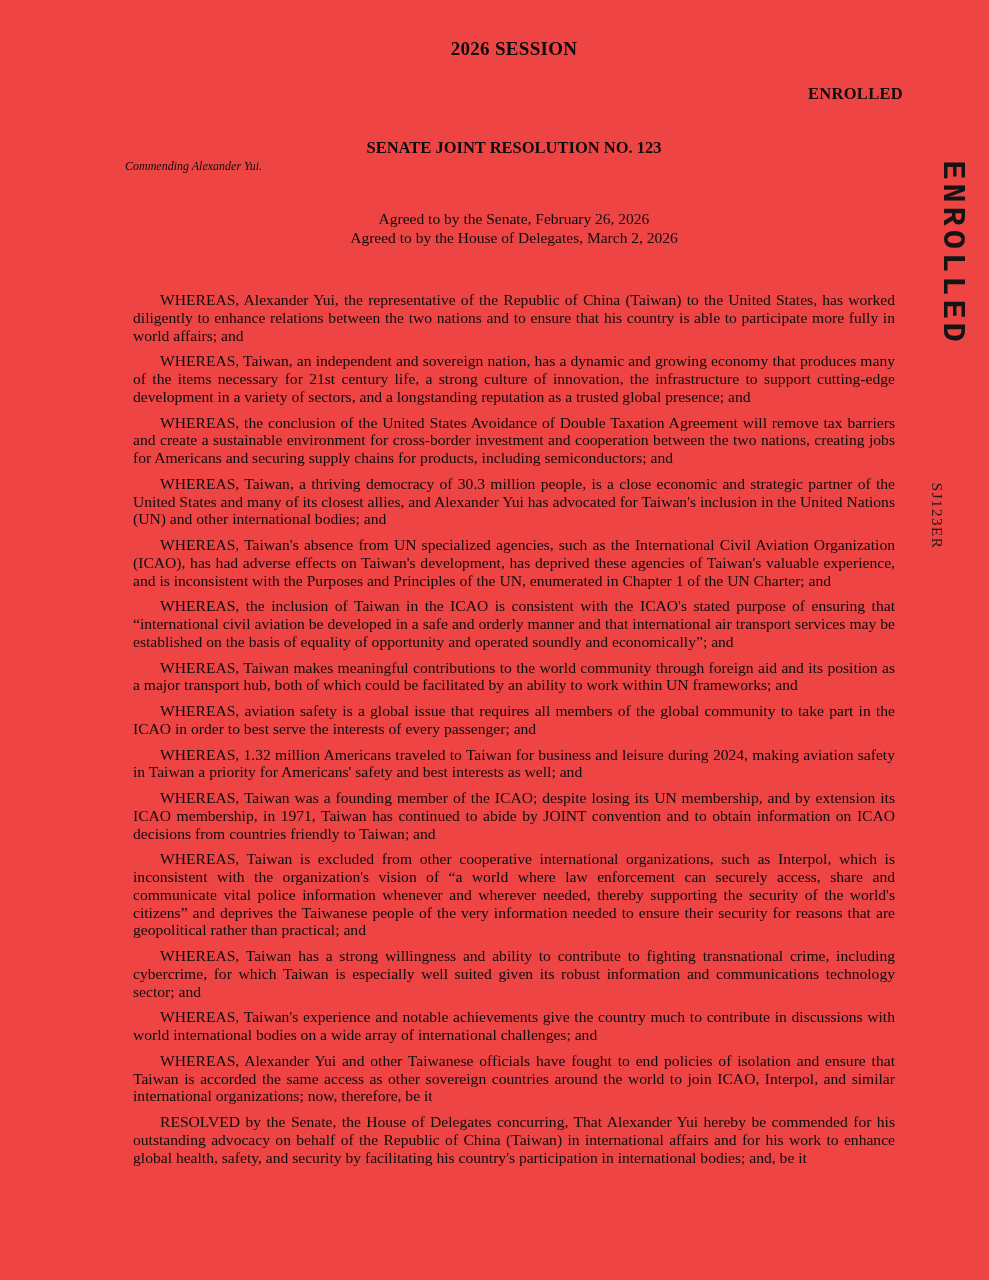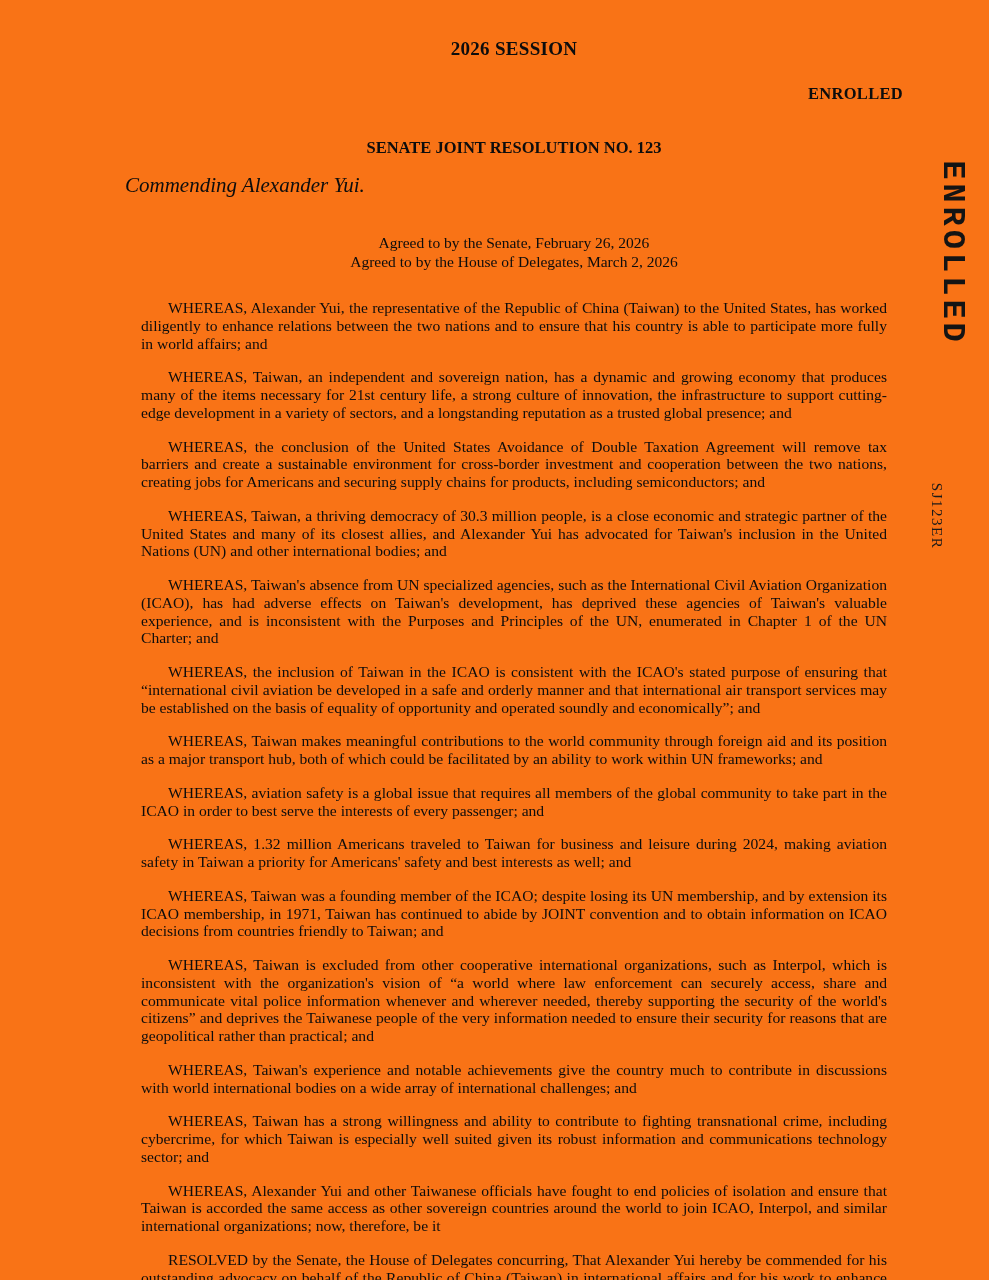--- a/index.html
+++ b/index.html
@@ -6,50 +6,50 @@
   body {
     width: 989px; height: 1280px;
     background: #ffffff;
     font-family: "Liberation Serif", serif;
     color: #0d0d0d;
     position: relative;
     overflow: hidden;
   }
   .page {
     position: absolute; inset: 0;
-    background: #f97316;
+    background: #ef4444;
   }
   .textblock { position: absolute; left: 125px; width: 778px; }
 
   .session-title {
     top: 38px; text-align: center;
     font-weight: bold; font-size: 19px; letter-spacing: 0.3px;
   }
   .enrolled-stamp-h {
     top: 84px; text-align: right;
     font-weight: bold; font-size: 16.5px; letter-spacing: 0.3px;
   }
   .resolution-number {
     top: 138px; text-align: center;
     font-weight: bold; font-size: 16.5px; font-family: Liberation Serif, serif;
   }
   .subject-line {
-    top: 173px; text-align: left;
-    font-style: italic; font-size: 21px;
+    top: 159px; text-align: left;
+    font-style: italic; font-size: 12px;
   }
   .agreed-block {
-    top: 234px; text-align: center;
+    top: 210px; text-align: center;
     font-size: 15.5px; line-height: 18.6px;
   }
   .body-block {
     top: 283px;
     font-size: 15.6px; line-height: 17.75px;
   }
   .body-block p {
-    margin: 16px; padding: 0;
+    margin: 8px; padding: 0;
     text-align: justify;
     text-indent: 27px;
   }
 
   .vertical {
     position: absolute;
     white-space: nowrap;
     transform: translate(-50%, -50%) rotate(90deg);
   }
   .enrolled-stamp-v {
@@ -88,22 +88,22 @@
       <p>WHEREAS, Taiwan, an independent and sovereign nation, has a dynamic and growing economy that produces many of the items necessary for 21st century life, a strong culture of innovation, the infrastructure to support cutting-edge development in a variety of sectors, and a longstanding reputation as a trusted global presence; and</p>
       <p>WHEREAS, the conclusion of the United States Avoidance of Double Taxation Agreement will remove tax barriers and create a sustainable environment for cross-border investment and cooperation between the two nations, creating jobs for Americans and securing supply chains for products, including semiconductors; and</p>
       <p>WHEREAS, Taiwan, a thriving democracy of 30.3 million people, is a close economic and strategic partner of the United States and many of its closest allies, and Alexander Yui has advocated for Taiwan's inclusion in the United Nations (UN) and other international bodies; and</p>
       <p>WHEREAS, Taiwan's absence from UN specialized agencies, such as the International Civil Aviation Organization (ICAO), has had adverse effects on Taiwan's development, has deprived these agencies of Taiwan's valuable experience, and is inconsistent with the Purposes and Principles of the UN, enumerated in Chapter 1 of the UN Charter; and</p>
       <p>WHEREAS, the inclusion of Taiwan in the ICAO is consistent with the ICAO's stated purpose of ensuring that “international civil aviation be developed in a safe and orderly manner and that international air transport services may be established on the basis of equality of opportunity and operated soundly and economically”; and</p>
       <p>WHEREAS, Taiwan makes meaningful contributions to the world community through foreign aid and its position as a major transport hub, both of which could be facilitated by an ability to work within UN frameworks; and</p>
       <p>WHEREAS, aviation safety is a global issue that requires all members of the global community to take part in the ICAO in order to best serve the interests of every passenger; and</p>
       <p>WHEREAS, 1.32 million Americans traveled to Taiwan for business and leisure during 2024, making aviation safety in Taiwan a priority for Americans' safety and best interests as well; and</p>
       <p>WHEREAS, Taiwan was a founding member of the ICAO; despite losing its UN membership, and by extension its ICAO membership, in 1971, Taiwan has continued to abide by JOINT convention and to obtain information on ICAO decisions from countries friendly to Taiwan; and</p>
       <p>WHEREAS, Taiwan is excluded from other cooperative international organizations, such as Interpol, which is inconsistent with the organization's vision of “a world where law enforcement can securely access, share and communicate vital police information whenever and wherever needed, thereby supporting the security of the world's citizens” and deprives the Taiwanese people of the very information needed to ensure their security for reasons that are geopolitical rather than practical; and</p>
+      <p>WHEREAS, Taiwan has a strong willingness and ability to contribute to fighting transnational crime, including cybercrime, for which Taiwan is especially well suited given its robust information and communications technology sector; and</p>
       <p>WHEREAS, Taiwan's experience and notable achievements give the country much to contribute in discussions with world international bodies on a wide array of international challenges; and</p>
-      <p>WHEREAS, Taiwan has a strong willingness and ability to contribute to fighting transnational crime, including cybercrime, for which Taiwan is especially well suited given its robust information and communications technology sector; and</p>
       <p>WHEREAS, Alexander Yui and other Taiwanese officials have fought to end policies of isolation and ensure that Taiwan is accorded the same access as other sovereign countries around the world to join ICAO, Interpol, and similar international organizations; now, therefore, be it</p>
       <p>RESOLVED by the Senate, the House of Delegates concurring, That Alexander Yui hereby be commended for his outstanding advocacy on behalf of the Republic of China (Taiwan) in international affairs and for his work to enhance global health, safety, and security by facilitating his country's participation in international bodies; and, be it</p>
     </div>
 
   <div class="vertical enrolled-stamp-v">ENROLLED</div>
 
   <div class="vertical bill-code-v">SJ123ER</div>
 
 </div>
 

